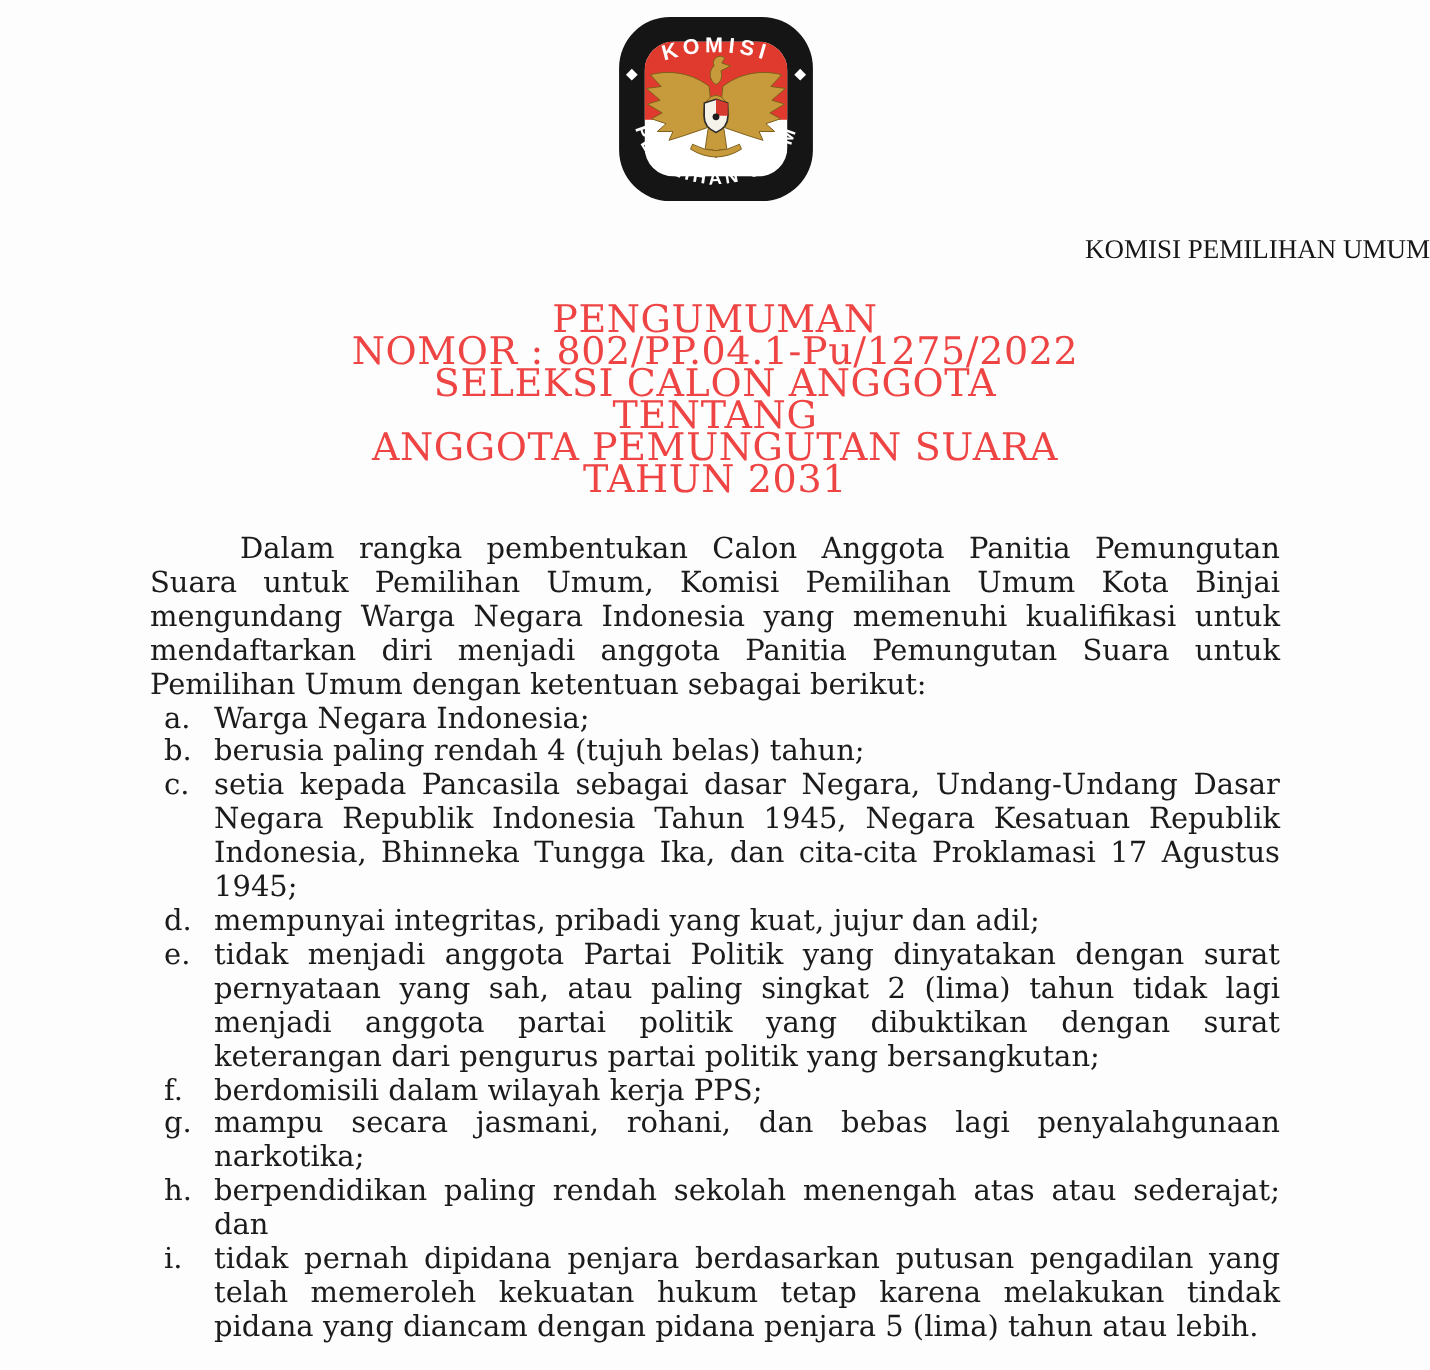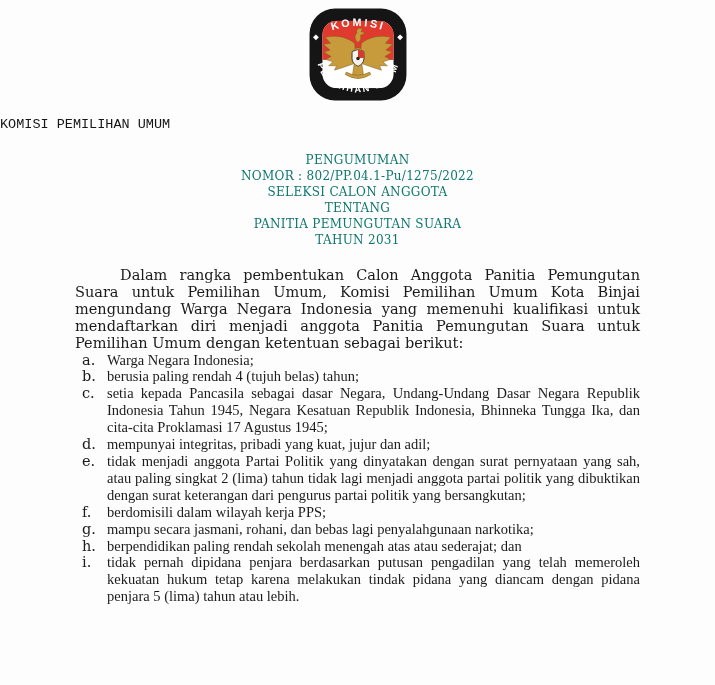--- a/index.html
+++ b/index.html
@@ -18,33 +18,33 @@
     padding-top: 8px;
   }
   .logo-svg { width: 98px; height: 93px; display: block; }
   .logo-ring-text {
     font-family: "Liberation Sans", sans-serif;
     font-weight: bold;
     fill: #ffffff;
   }
   .agency {
     margin-top: 16px;
-    text-align: left;
-    font-family: Liberation Mono, monospace;
+    text-align: right;
+    font-family: Liberation Serif, serif;
     font-size: 13.5px;
     line-height: 15px;
     color: #161616;
   }
   .title-block {
     margin-top: 20px;
     text-align: center;
-    font-size: 12px;
+    font-size: 19px;
     line-height: 16px;
     letter-spacing: 0.3px;
-    color: #0f766e;
+    color: #ef4444;
   }
   .content {
     margin: 19px 75px 0 75px;
     font-size: 14.5px;
     line-height: 16.9px;
     color: #1b1b1b;
   }
   .opening {
     text-align: justify;
     text-indent: 45px;
@@ -53,21 +53,20 @@
   .req-list { }
   .req-item { display: flex; }
   .req-label {
     flex: none;
     width: 25px;
     margin-left: 7px;
   }
   .req-text {
     flex: 1;
     text-align: justify;
-    font-family: Liberation Serif, serif;
   }
 </style>
 </head>
 <body>
 
 <div class="page">
 
   <div class="logo-wrap">
     <svg class="logo-svg" viewBox="0 0 200 190" aria-hidden="true">
       <defs>
@@ -114,21 +113,21 @@
 
   <div class="agency">
     <div>KOMISI PEMILIHAN UMUM</div>
   </div>
 
   <div class="title-block">
     <div>PENGUMUMAN</div>
     <div>NOMOR : 802/PP.04.1-Pu/1275/2022</div>
     <div>SELEKSI CALON ANGGOTA</div>
     <div>TENTANG</div>
-    <div>PANITIA PEMUNGUTAN SUARA</div>
+    <div>ANGGOTA PEMUNGUTAN SUARA</div>
     <div>TAHUN 2031</div>
   </div>
 
   <div class="content">
     <div class="opening">Dalam rangka pembentukan Calon Anggota Panitia Pemungutan Suara untuk Pemilihan Umum, Komisi Pemilihan Umum Kota Binjai mengundang Warga Negara Indonesia yang memenuhi kualifikasi untuk mendaftarkan diri menjadi anggota Panitia Pemungutan Suara untuk Pemilihan Umum dengan ketentuan sebagai berikut:</div>
 
     <div class="req-list">
       <div class="req-item">
         <span class="req-label">a.</span>
         <span class="req-text">Warga Negara Indonesia;</span>

